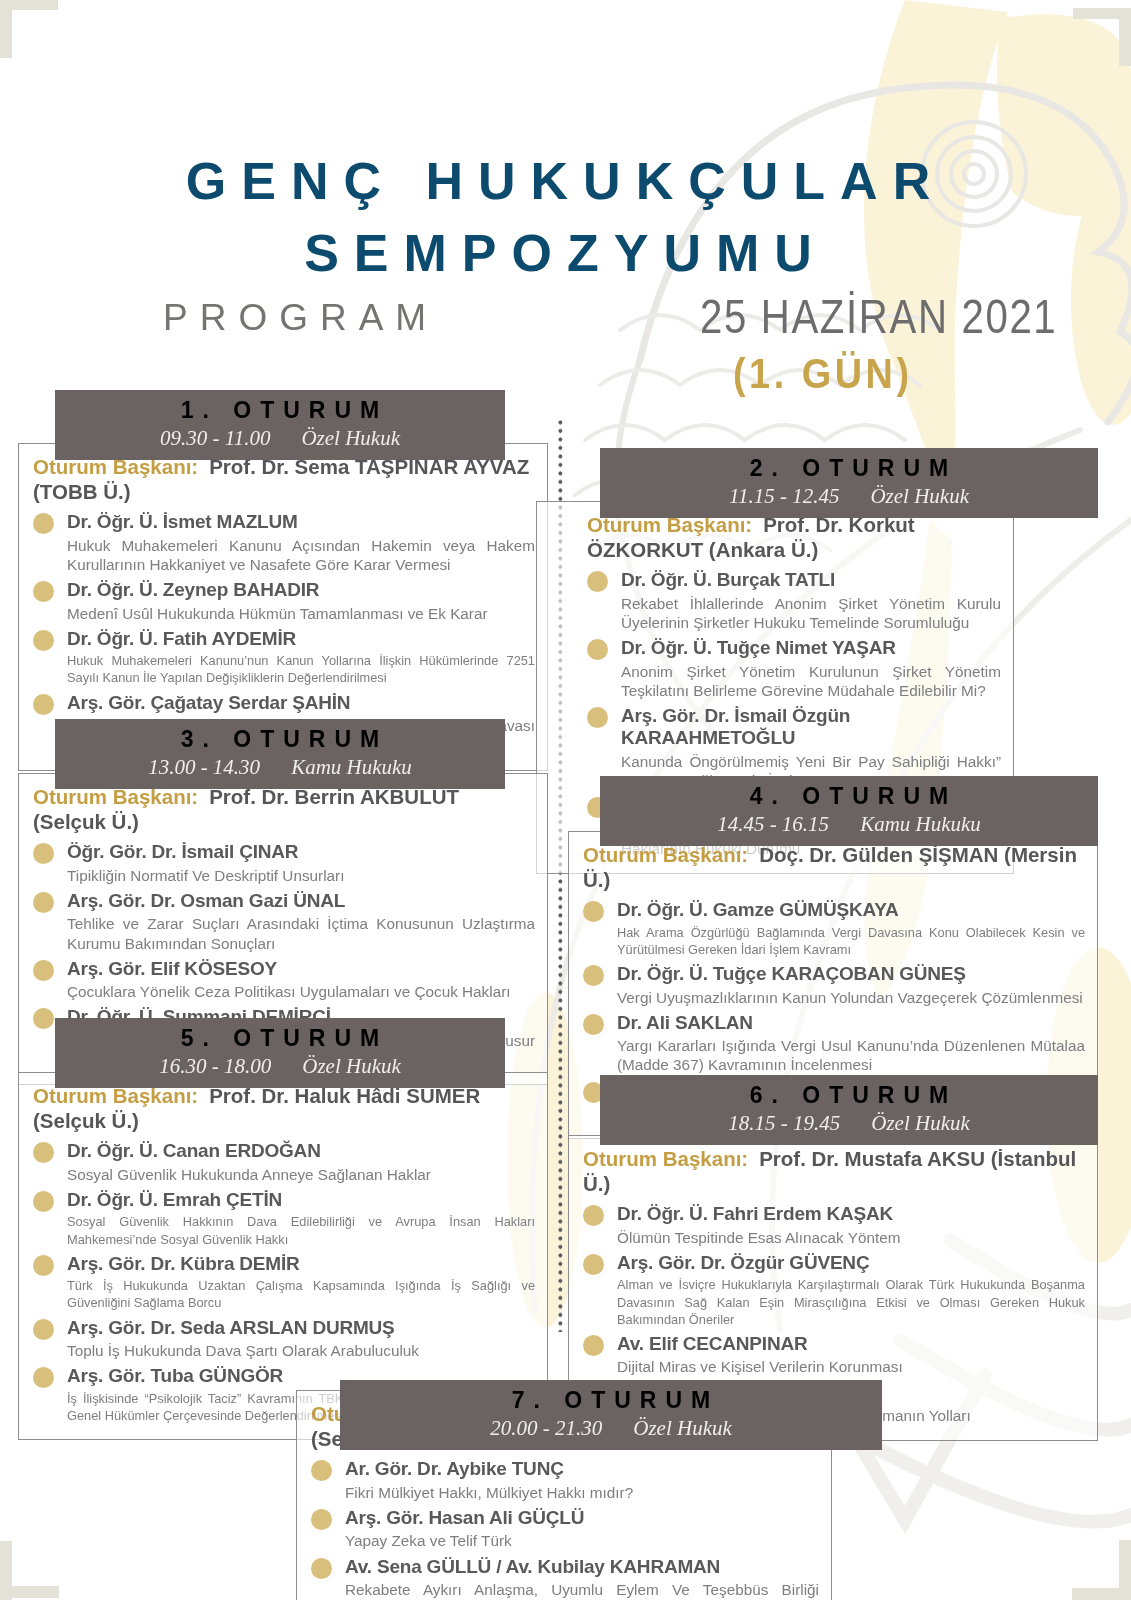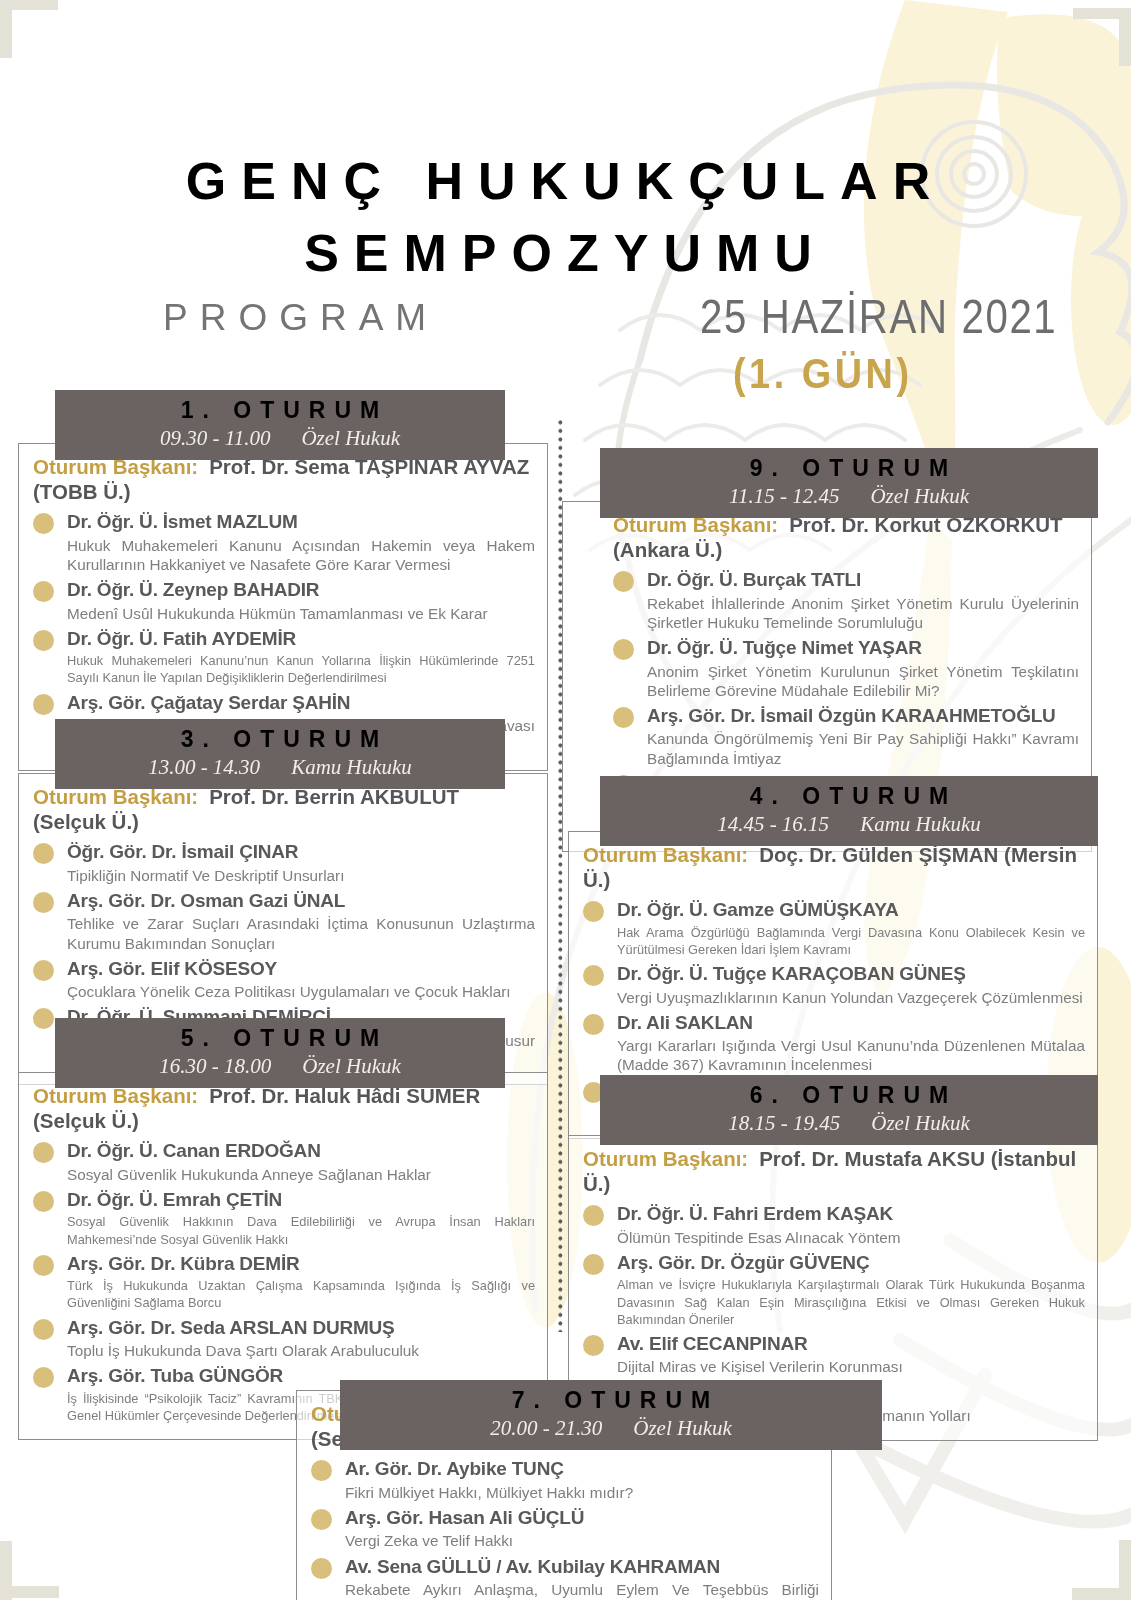--- a/index.html
+++ b/index.html
@@ -8,21 +8,21 @@
     background:#ffffff;
     font-family:"Liberation Sans","DejaVu Sans",sans-serif;
     -webkit-font-smoothing:antialiased;
   }
   
   #bg-decor{position:absolute;inset:0;z-index:0;}
   .corner{position:absolute;background:#E4E1D7;z-index:1;}
   
   .main-title{
     position:absolute;top:146px;left:0;width:100%;z-index:2;
-    text-align:center;color:#000000;font-weight:bold;
+    text-align:center;color:#0c4a6e;font-weight:bold;
     font-size:52px;letter-spacing:15px;line-height:1.38;
   }
   .program-label{
     position:absolute;top:297px;left:163px;z-index:2;
     font-size:37px;letter-spacing:12px;color:#767472;font-weight:400;
   }
   .date-label{
     position:absolute;top:288px;left:700px;z-index:2;
     font-size:49px;color:#6D6D6D;font-weight:400;letter-spacing:2px;
     transform:scaleX(0.82);transform-origin:left top;white-space:nowrap;
@@ -71,21 +71,21 @@
     font-size:19px;font-weight:bold;color:#59595B;
     margin-bottom:2px;line-height:1.18;letter-spacing:-0.2px;
   }
   .talk-title{
     font-size:15.3px;color:#7E7E81;line-height:1.26;
     text-align:justify;text-align-last:left;
   }
   .talk.small .talk-title{font-size:12.8px;line-height:1.35;}
   
   .s1 .bar{left:55px;top:390px;width:450px;}   .s1 .box{left:18px;top:443px;width:530px;}
-  .s2 .bar{left:600px;top:448px;width:498px;}  .s2 .box{left:562px;top:501px;width:530px;padding-left:48px;}
+  .s2 .bar{left:600px;top:448px;width:498px;}  .s2 .box{left:536px;top:501px;width:478px;padding-left:48px;}
   .s3 .bar{left:55px;top:719px;width:450px;}   .s3 .box{left:18px;top:773px;width:530px;}
   .s4 .bar{left:600px;top:776px;width:498px;}  .s4 .box{left:568px;top:831px;width:530px;}
   .s5 .bar{left:55px;top:1018px;width:450px;}  .s5 .box{left:18px;top:1072px;width:530px;}
   .s6 .bar{left:600px;top:1075px;width:498px;} .s6 .box{left:568px;top:1135px;width:530px;}
   .s7 .bar{left:340px;top:1380px;width:542px;} .s7 .box{left:296px;top:1390px;width:536px;}
 </style>
 </head>
 <body>
 
 <svg id="bg-decor" width="1131" height="1600" viewBox="0 0 1131 1600" aria-hidden="true">
@@ -185,21 +185,21 @@
       <div class="talk-speaker">Arş. Gör. Çağatay Serdar ŞAHİN</div>
       <div class="talk-title">Medenî Usûl Hukukunda Kısmi Dava ve Belirsiz Alacak Davası Özelinde Yaşanan Sorunlar ve Çözüm Önerileri</div>
     </div>
   </li>
       </ul>
   </div>
 </section>
 
 <section class="session s2">
   <div class="bar">
-    <div class="bar-title">9. OTURUM</div>
+    <div class="bar-title">2. OTURUM</div>
     <div class="bar-sub">
       <span>11.15 - 12.45</span>
       <span>Özel Hukuk</span>
     </div>
   </div>
   <div class="box">
     <div class="chair-line">
       <span class="chair-label">Oturum Başkanı:</span><span class="chair-name">Prof. Dr. Korkut ÖZKORKUT  (Ankara Ü.)</span>
     </div>
     <ul class="talks">
@@ -439,21 +439,21 @@
     <span class="dot"></span>
     <div class="talk-text">
       <div class="talk-speaker">Ar. Gör. Dr. Aybike TUNÇ</div>
       <div class="talk-title">Fikri Mülkiyet Hakkı, Mülkiyet Hakkı mıdır?</div>
     </div>
   </li>
         <li class="talk">
     <span class="dot"></span>
     <div class="talk-text">
       <div class="talk-speaker">Arş. Gör. Hasan Ali GÜÇLÜ</div>
-      <div class="talk-title">Vergi Zeka ve Telif Hakkı</div>
+      <div class="talk-title">Yapay Zeka ve Telif Türk</div>
     </div>
   </li>
         <li class="talk">
     <span class="dot"></span>
     <div class="talk-text">
       <div class="talk-speaker">Av. Sena GÜLLÜ / Av. Kubilay KAHRAMAN</div>
       <div class="talk-title">Rekabete Aykırı Anlaşma, Uyumlu Eylem Ve Teşebbüs Birliği Kararlarının İşgücü Piyasasına Yansıması</div>
     </div>
   </li>
       </ul>

